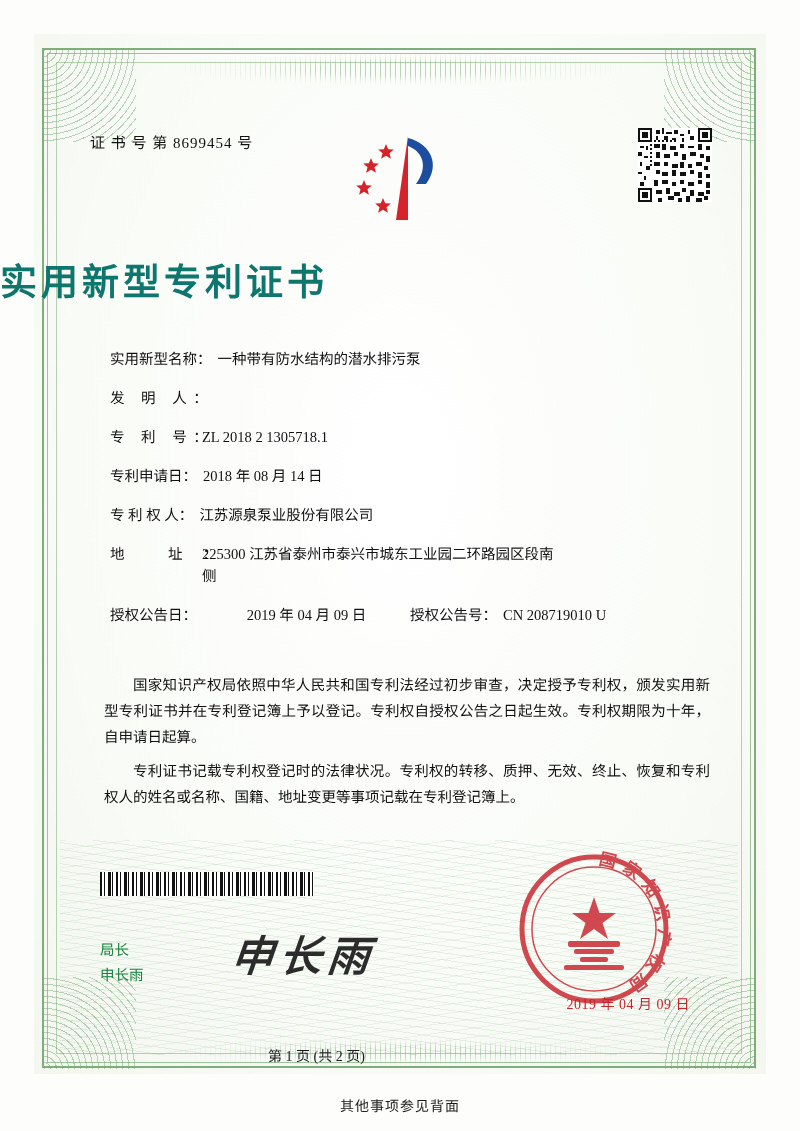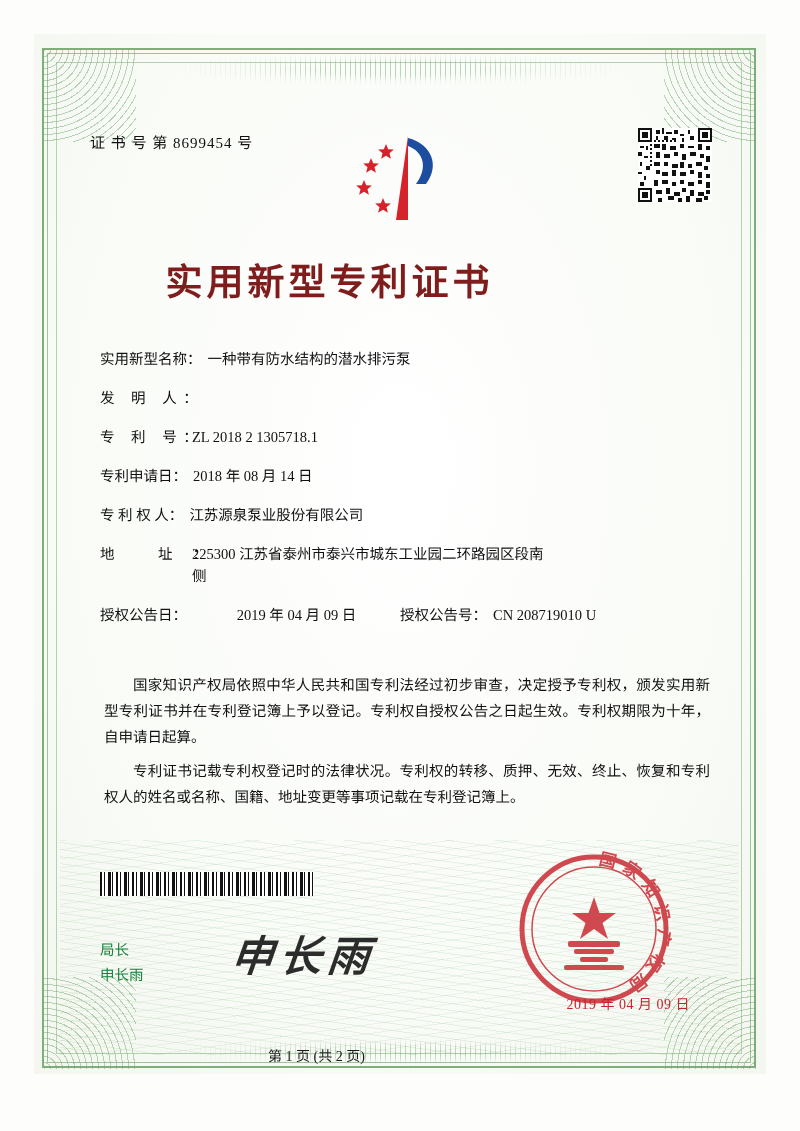--- a/index.html
+++ b/index.html
@@ -137,32 +137,31 @@
   .qr {
     position: absolute;
     right: 88px; top: 128px;
     width: 74px; height: 74px;
   }
 
   .title {
     position: absolute;
     left: 0; top: 252px;
     width: 659px;
-    text-align: center;
     font-family: "DejaVu Serif", "Liberation Serif", serif;
     font-weight: bold;
     font-size: 37px;
     letter-spacing: 4px;
-    color: #7f1d1d;
+    color: #0f766e;
   }
 
   
   .fields {
     position: absolute;
-    left: 100px; top: 348px;
+    left: 110px; top: 348px;
     width: 620px;
     font-size: 14.5px;
     line-height: 22px;
   }
   .row {
     display: flex;
     margin-bottom: 17px;
   }
   .row .lbl {
     flex: 0 0 auto;
@@ -485,14 +484,15 @@
         </g>
         <text font-family="'DejaVu Serif', serif" font-size="17" font-weight="bold" fill="#c8232c" letter-spacing="7">
           <textPath href="#sealArc" startOffset="26%">国家知识产权局</textPath>
         </text>
       </g>
     </svg>
   </div>
   <div class="seal-date">2019 年 04 月 09 日</div>
 
   <div class="page-no">第 1 页 (共 2 页)</div>
+  <div class="footnote">其他事项参见背面</div>
 
 </div>
 
 </body></html>

